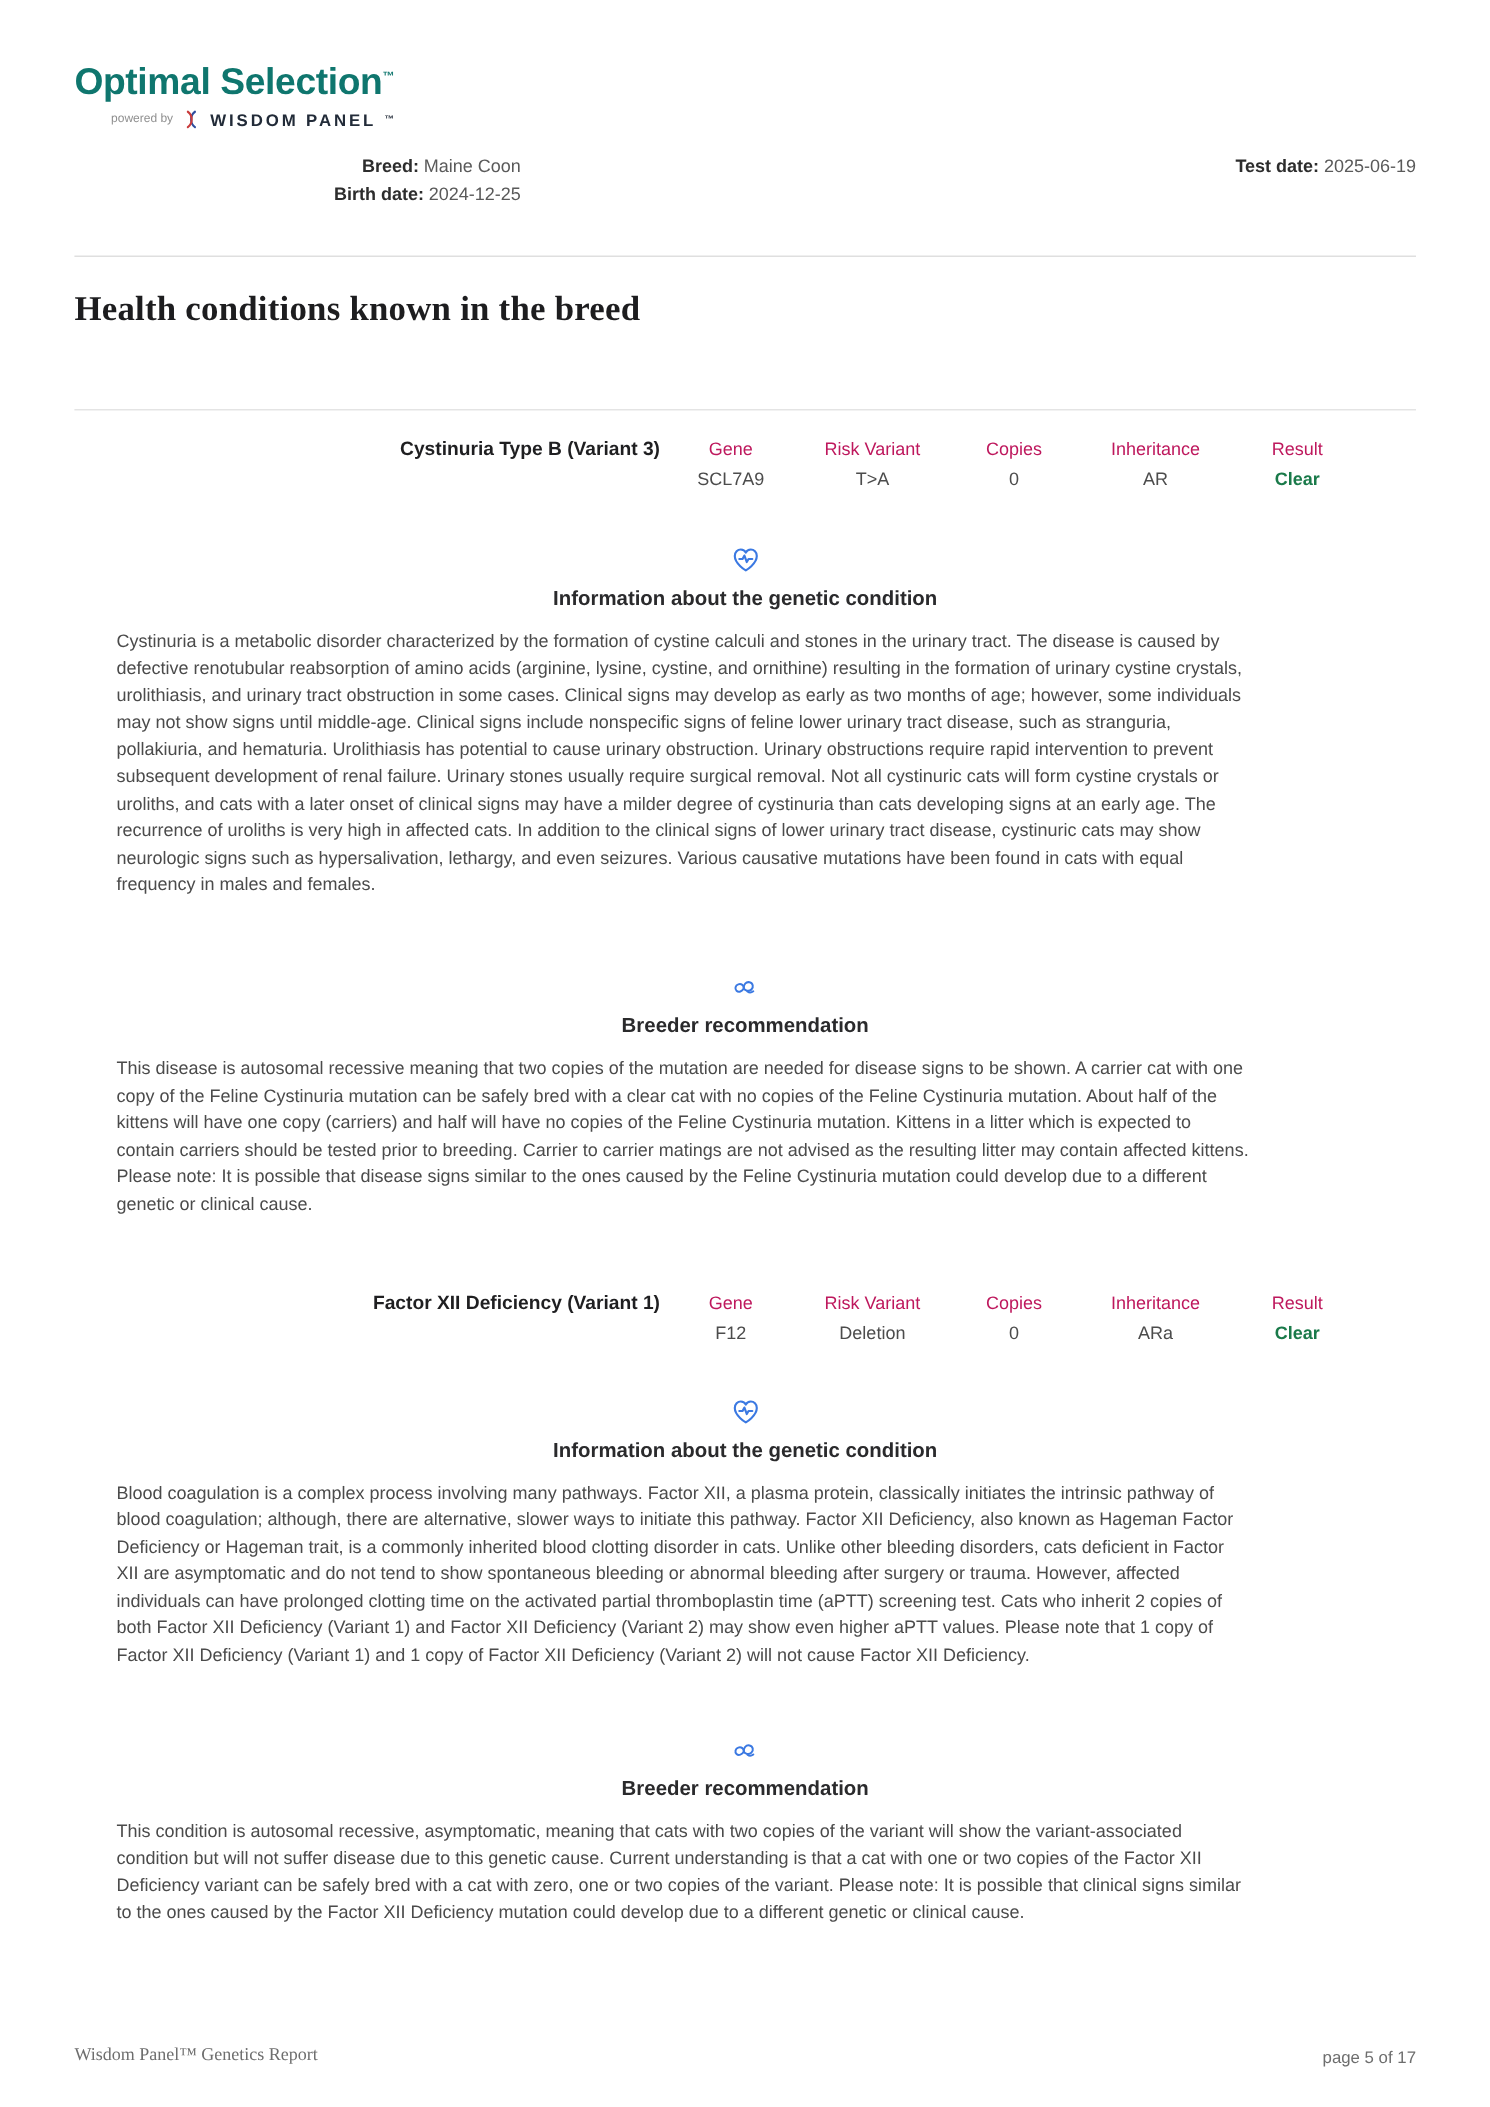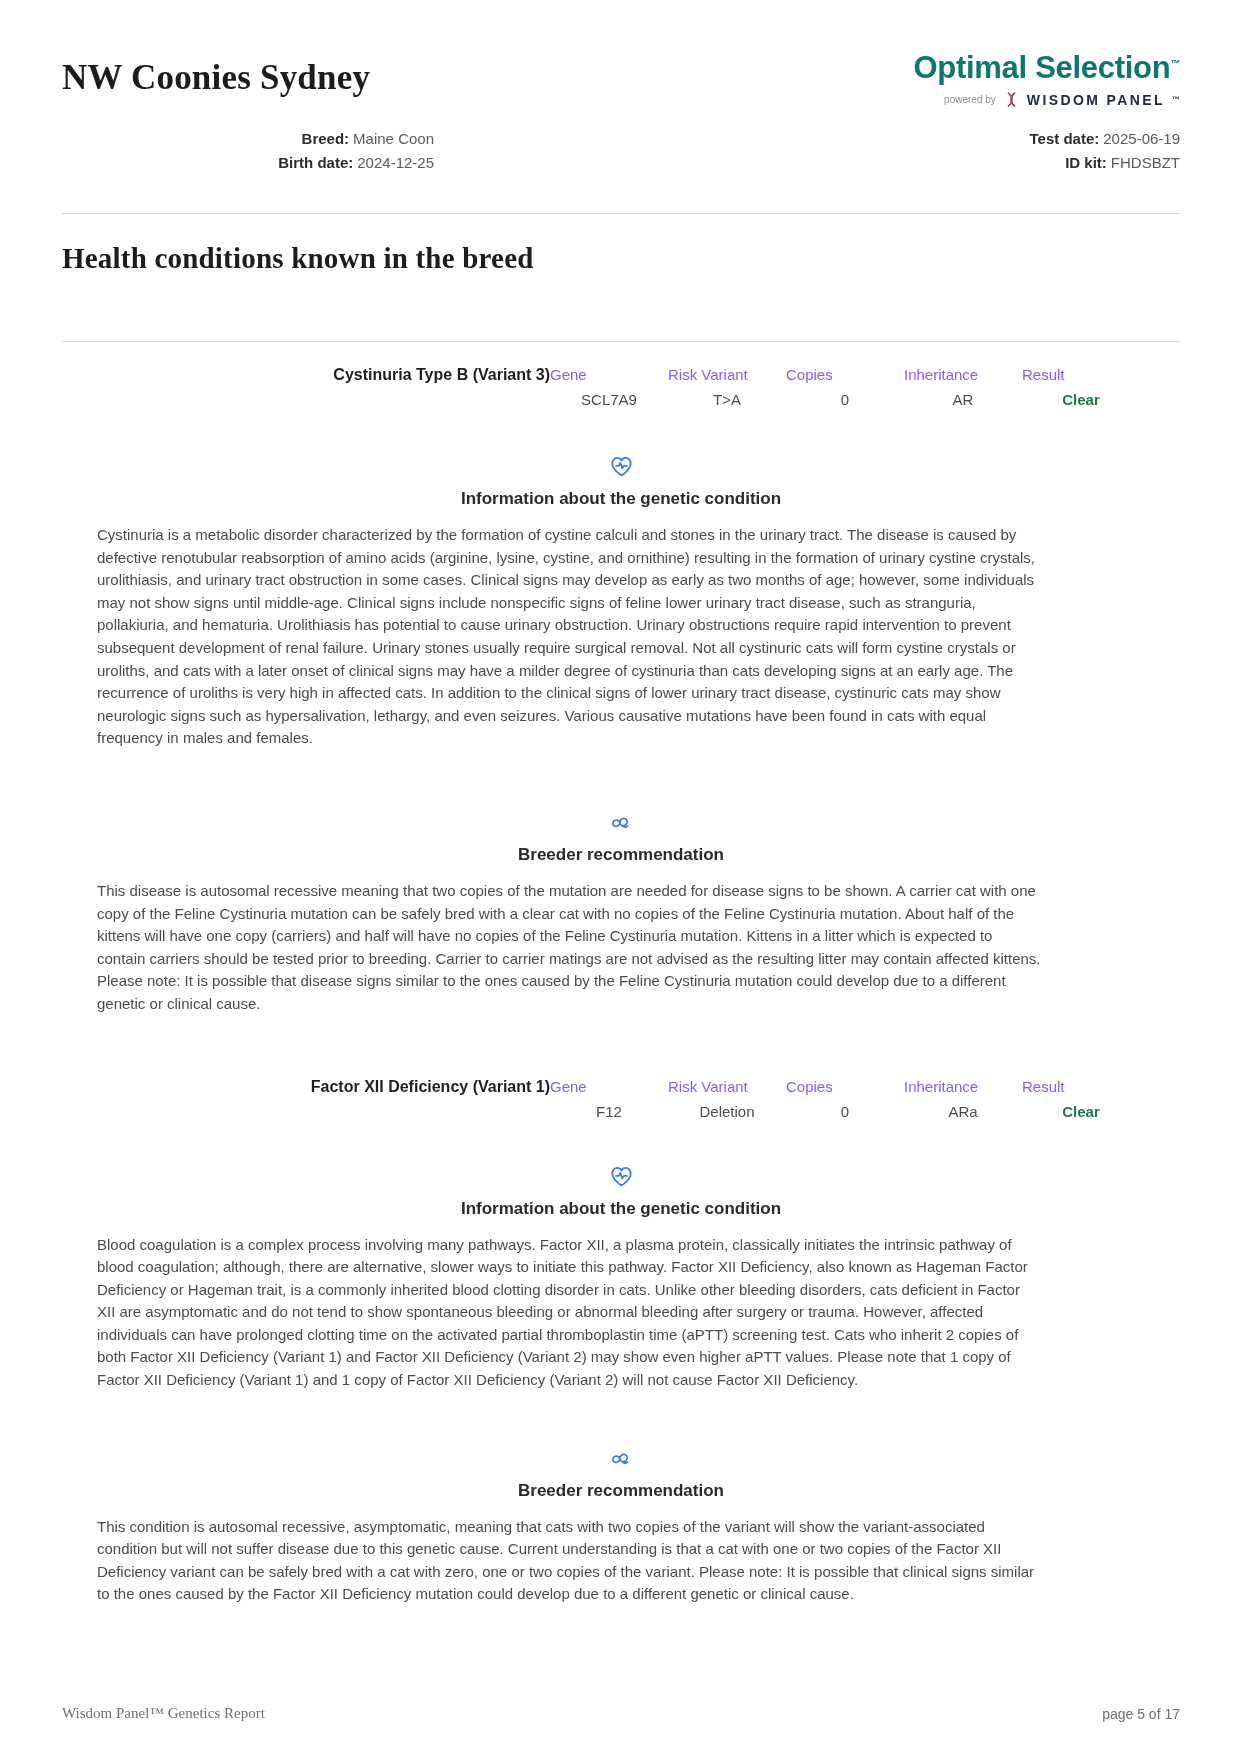--- a/index.html
+++ b/index.html
@@ -57,21 +57,21 @@
   .cond-grid {
     display: grid;
     grid-template-columns: 1fr repeat(5, 118px);
     padding-right: 40px;
     row-gap: 7px;
     align-items: baseline;
   }
   .cond-block-1 { margin-top: 24px; }
   .cond-block-2 { margin-top: 62px; }
   .cond-title { font-size: 16px; font-weight: bold; color: #1f1f21; text-align: right; }
-  .th { font-size: 15px; color: #8b5cf6; }
+  .th { font-size: 15px; color: #be185d; text-align: center; }
   .td { font-size: 15px; color: #4c4c4c; text-align: center; }
   .td.result { font-weight: bold; }
 
   
   .section-head { display: flex; align-items: center; gap: 10px; flex-direction: column; }
   .sec-info-1 { margin-top: 46px; }
   .sec-breeder-1 { margin-top: 60px; }
   .sec-info-2 { margin-top: 44px; }
   .sec-breeder-2 { margin-top: 54px; }
   .sec-icon { width: 25px; height: 25px; flex: 0 0 auto; }
@@ -89,21 +89,20 @@
   .footer-left {
     font-family: "Liberation Serif", "DejaVu Serif", serif;
     font-size: 15px; color: #6e6e6e;
   }
   .footer-right { font-size: 14px; color: #6e6e6e; }
 </style>
 </head>
 <body>
 
 <div class="top-header">
-  <div class="pet-name">NW Coonies Sydney</div>
 
   <div class="logo-block">
     <div class="brand-line"><span>Optimal Selection</span><span class="brand-tm">™</span></div>
     <div class="powered-row">
       <span class="powered-by">powered by</span>
       <span class="dna-icon">
         <svg viewBox="0 0 20 20" width="17" height="17" fill="none" stroke-linecap="round">
           <path d="M13.5 2.5C8.5 6 8.5 14 13.5 17.5" stroke="#2F4E9E" stroke-width="2.1"></path>
           <path d="M6.5 2.5C11.5 6 11.5 14 6.5 17.5" stroke="#C93B3B" stroke-width="2.1"></path>
         </svg>
@@ -111,21 +110,20 @@
       <span class="partner">WISDOM PANEL</span>
         <span class="partner-tm">™</span>
     </div>
   </div>
 </div>
 
 <div class="meta-grid">
   <div class="meta-item"><b>Breed:</b><span>Maine Coon</span></div>
   <div class="meta-item"><b>Test date:</b><span>2025-06-19</span></div>
   <div class="meta-item"><b>Birth date:</b><span>2024-12-25</span></div>
-  <div class="meta-item"><b>ID kit:</b><span>FHDSBZT</span></div>
 </div>
 
 <div class="divider divider-1"></div>
 
 <h2 class="page-title">Health conditions known in the breed</h2>
 
 <div class="divider divider-2"></div>
 
 <div class="cond-grid cond-block-1">
   <div class="cond-title">Cystinuria Type B (Variant 3)</div>

